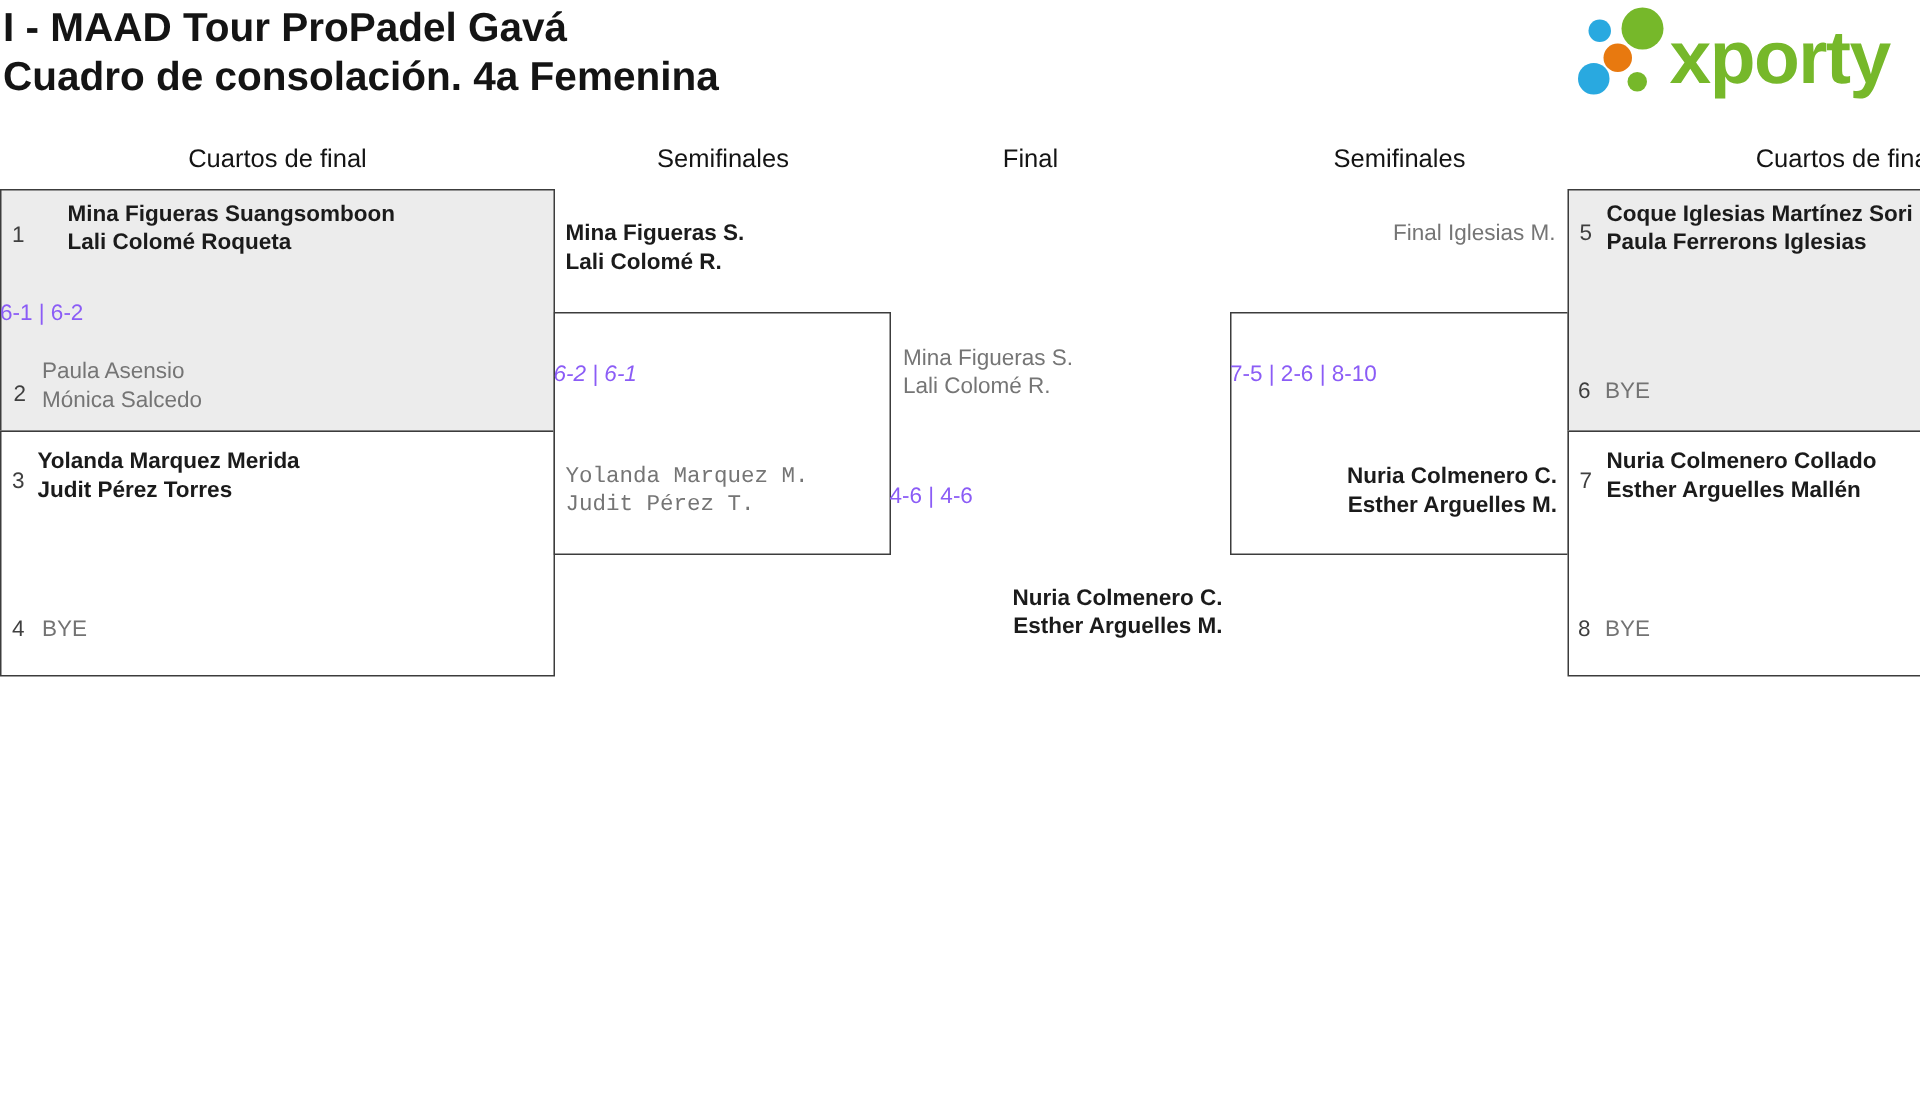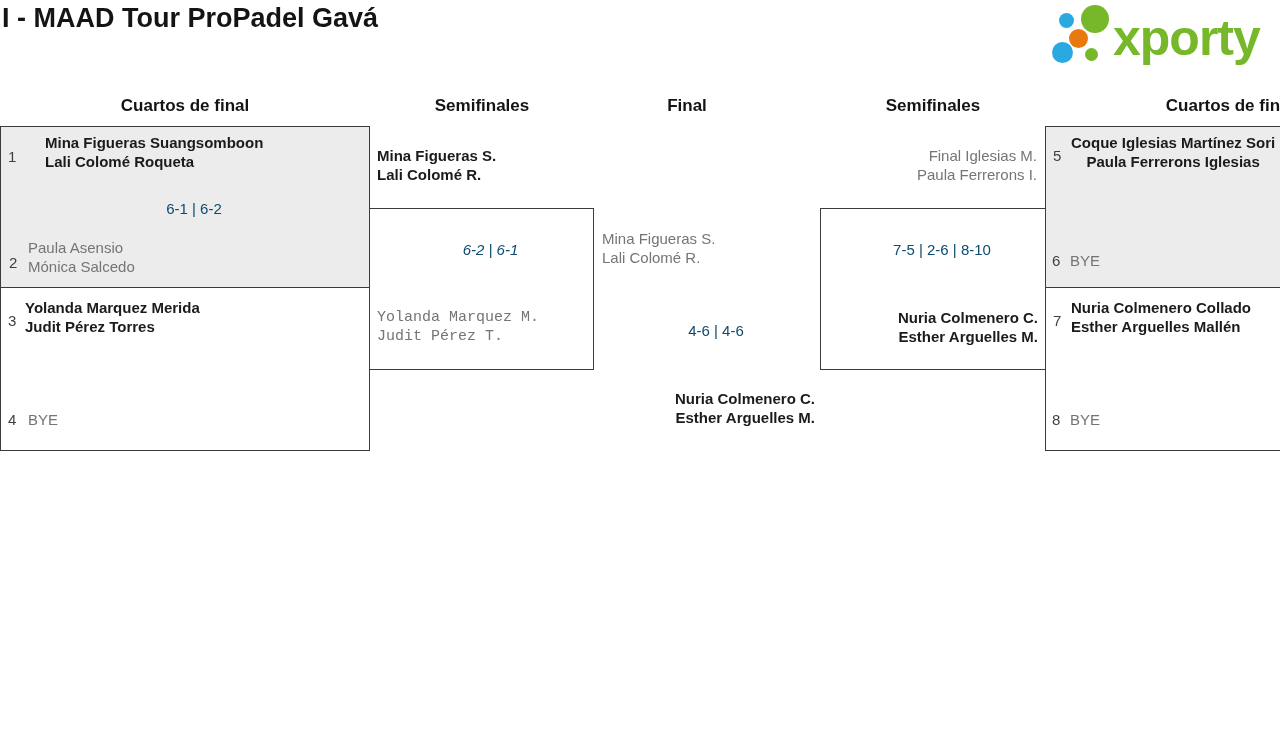--- a/index.html
+++ b/index.html
@@ -13,42 +13,42 @@
   
   .logo-dot { position:absolute; border-radius:50%; }
   .dot-blue-small  { left:1059px; top:13px;  width:15px; height:15px; background:#29a9e0; }
   .dot-green-big   { left:1081px; top:5px;   width:28px; height:28px; background:#76b82a; }
   .dot-orange      { left:1069px; top:29px;  width:19px; height:19px; background:#e8790f; }
   .dot-blue-big    { left:1052px; top:42px;  width:21px; height:21px; background:#29a9e0; }
   .dot-green-small { left:1085px; top:48px;  width:13px; height:13px; background:#76b82a; }
   .logo-text { position:absolute; left:1113px; top:9px; font-size:50px; font-weight:800; letter-spacing:-1px; color:#76b82a; }
 
   
-  .round-header { position:absolute; top:96px; width:300px; text-align:center; font-size:17px; font-weight:700; color:#141414; white-space:nowrap; }
+  .round-header { position:absolute; top:96px; width:300px; text-align:center; font-size:17px; font-weight:400; color:#141414; white-space:nowrap; }
   .rh-1 { left:35px; }  .rh-2 { left:332px; }  .rh-3 { left:537px; }  .rh-4 { left:783px; }  .rh-5 { left:1080px; }
 
   
   .box { position:absolute; border:1px solid #3c3c3c; }
   .box-gray { background:#ececec; }
   .box-white { background:#ffffff; }
   .b-qf1 { left:0px;    top:126px; width:370px; height:162px; }
   .b-qf2 { left:0px;    top:287px; width:370px; height:164px; }
   .b-sfl { left:369px;  top:208px; width:225px; height:162px; }
   .b-sfr { left:820px;  top:208px; width:226px; height:162px; }
   .b-qf3 { left:1045px; top:126px; width:371px; height:162px; }
   .b-qf4 { left:1045px; top:287px; width:371px; height:164px; }
 
   
   .team { position:absolute; font-size:15px; line-height:19px; white-space:nowrap; }
   .winner { font-weight:700; color:#1b1b1b; }
   .loser  { color:#757575; }
   .bye    { color:#737373; }
   .align-right { text-align:right; }
   .seed  { position:absolute; font-size:15px; line-height:19px; color:#3f3f3f; }
-  .score { position:absolute; font-size:15px; line-height:19px; color:#0c4a6e; text-align:center; white-space:nowrap;padding-left:18px; }
+  .score { position:absolute; font-size:15px; line-height:19px; color:#8b5cf6; text-align:left; white-space:nowrap; }
 
   
   .t-qf1-top { left:25px; top:133px;margin-left:20px; }
   .s-qf1-top { left:8px;  top:147px; }
   .sc-qf1    { left:0px;  top:199px; width:370px; }
   .t-qf1-bot { left:28px; top:238px; }
   .s-qf1-bot { left:9px;  top:253px; }
   .t-qf2-top { left:25px; top:298px; }
   .s-qf2-top { left:8px;  top:311px; }
   .t-qf2-bot { left:28px; top:410px; }
@@ -63,35 +63,36 @@
   .t-fin-top { left:602px; top:229px; }
   .sc-fin    { left:593px; top:321px; width:228px; }
   .t-fin-bot { left:593px; top:389px; width:222px; }
 
   
   .t-sfr-top { left:813px; top:146px; width:224px; }
   .sc-sfr    { left:820px; top:240px; width:226px; }
   .t-sfr-bot { left:814px; top:308px; width:224px; }
 
   
-  .t-qf3-top { left:1071px; top:133px;text-align:center; }
+  .t-qf3-top { left:1071px; top:133px; }
   .s-qf3-top { left:1053px; top:146px; }
   .t-qf3-bot { left:1070px; top:251px; }
   .s-qf3-bot { left:1052px; top:251px; }
   .t-qf4-top { left:1071px; top:298px; }
   .s-qf4-top { left:1053px; top:311px; }
   .t-qf4-bot { left:1070px; top:410px; }
   .s-qf4-bot { left:1052px; top:410px; }
 </style>
 </head>
 <body>
 
 <div class="page">
 
   <div class="title" style="top:2px;">I - MAAD Tour ProPadel Gavá</div>
+  <div class="title" style="top:35px;">Cuadro de consolación. 4a Femenina</div>
 
   <div>
     <div class="logo-dot dot-blue-small"></div>
     <div class="logo-dot dot-green-big"></div>
     <div class="logo-dot dot-orange"></div>
     <div class="logo-dot dot-blue-big"></div>
     <div class="logo-dot dot-green-small"></div>
     <div class="logo-text">xporty</div>
   </div>
 
@@ -152,21 +153,20 @@
     <div class="score sc-fin">4-6 | 4-6</div>
     <div class="team winner align-right t-fin-bot">
       <div>Nuria Colmenero C.</div>
       <div>Esther Arguelles M.</div>
     </div>
   </div>
 
   <div>
     <div class="team loser align-right t-sfr-top">
       <div>Final Iglesias M.</div>
-      <div>Paula Ferrerons I.</div>
     </div>
     <div class="score sc-sfr">7-5 | 2-6 | 8-10</div>
     <div class="team winner align-right t-sfr-bot">
       <div>Nuria Colmenero C.</div>
       <div>Esther Arguelles M.</div>
     </div>
   </div>
 
   <div>
     <div class="seed s-qf3-top">5</div>

